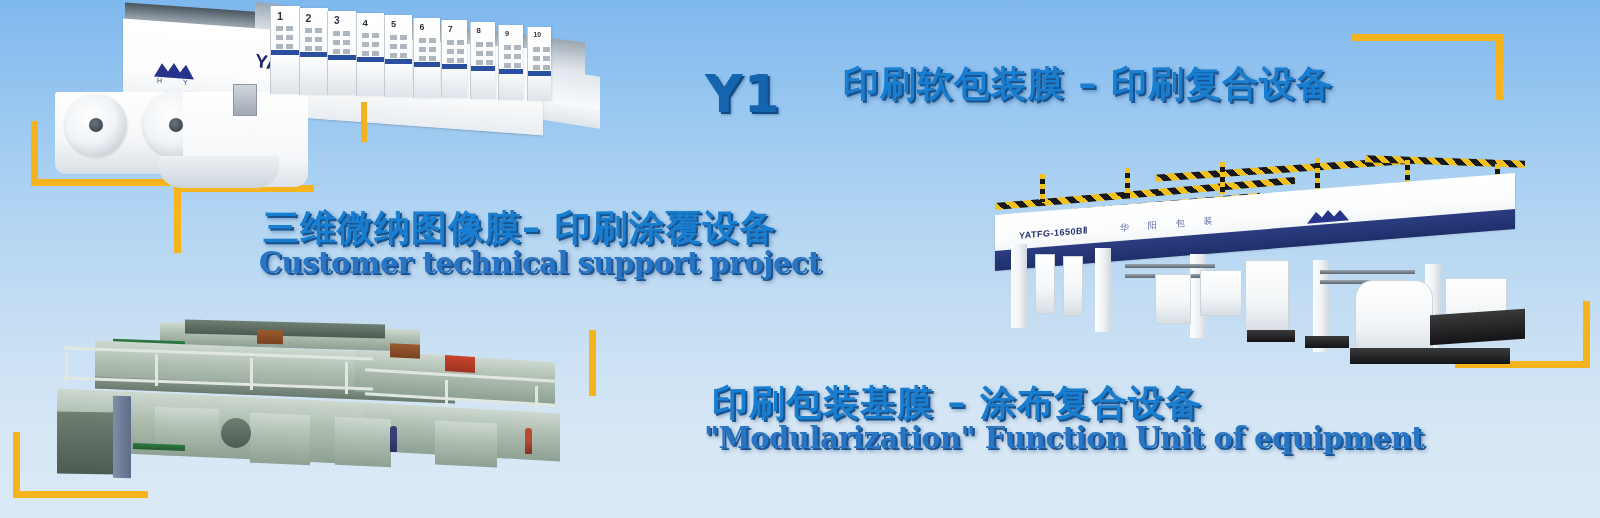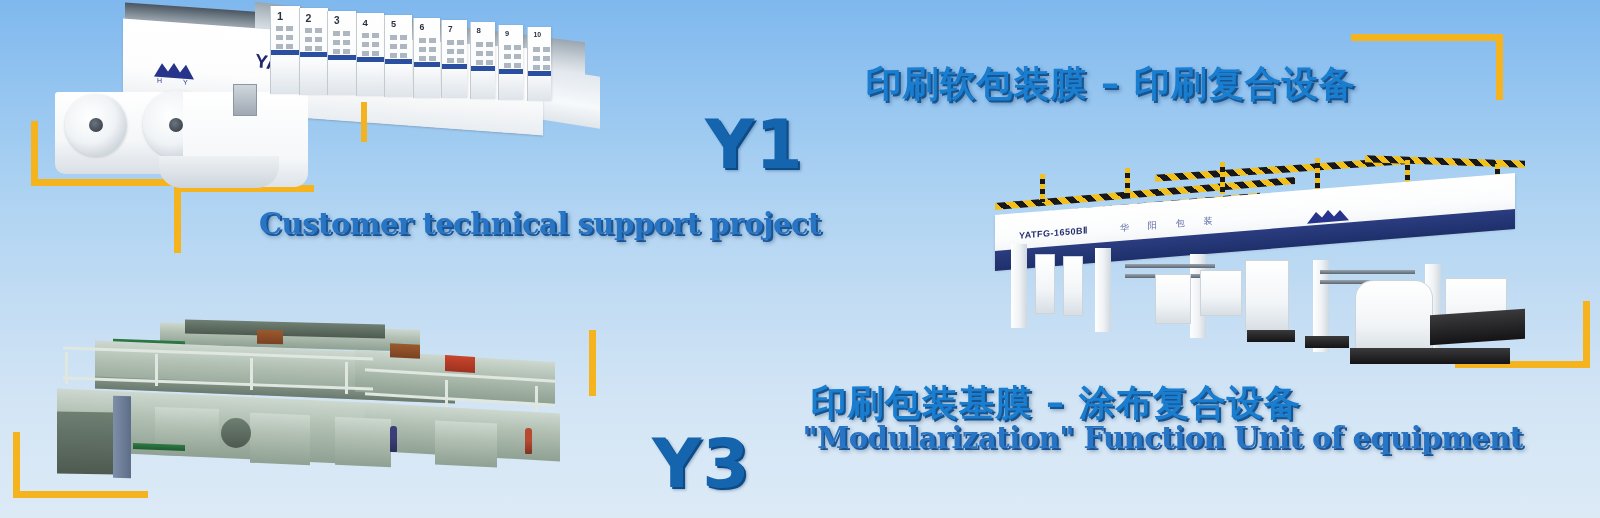--- a/index.html
+++ b/index.html
@@ -31,27 +31,26 @@
 
   
   .group {
     position: absolute;
     display: flex;
     align-items: flex-start;
   }
   .ycode {
     font-family: "DejaVu Sans", sans-serif;
     font-weight: bold;
-    font-size: 68px;
+    font-size: 52px;
     line-height: 1;
     color: #1565ae;
     text-shadow: 2px 2px 0 #0d4a86, 3px 3px 3px rgba(10,50,95,0.35);
     letter-spacing: 1px;
     white-space: nowrap;
-    margin-top: 43px;
   }
   .texts { display: flex; flex-direction: column; }
   .cn {
     font-family: "DejaVu Sans", sans-serif;
     font-weight: bold;
     font-size: 36px;
     line-height: 1.08;
     color: #1a7ed0;
     text-shadow: 2px 2px 0 #16538f, 3px 3px 4px rgba(8,45,90,0.45);
     letter-spacing: 1px;
@@ -473,25 +472,25 @@
 
   <div class="group" style="left:705px; top:68px;">
     <div class="ycode">Y1</div>
     <div class="texts" style="margin-left:62px; margin-top:-3px;">
       <div class="cn">印刷软包装膜 – 印刷复合设备</div>
     </div>
   </div>
 
   <div class="group" style="left:215px; top:212px;">
     <div class="texts" style="margin-left:48px; margin-top:-3px;">
+      <div class="cn">三维微纳图像膜– 印刷涂覆设备</div>
       <div class="en" style="margin-left:-4px;">Customer technical support project</div>
     </div>
   </div>
 
   <div class="group" style="left:652px; top:387px;">
-    <div class="ycode">Y3</div>
     <div class="texts" style="margin-left:52px; margin-top:-3px;">
       <div class="cn" style="margin-left:8px;">印刷包装基膜 –  涂布复合设备</div>
       <div class="en">"Modularization" Function Unit of equipment</div>
     </div>
   </div>
 
 </div>
 
 </body></html>

